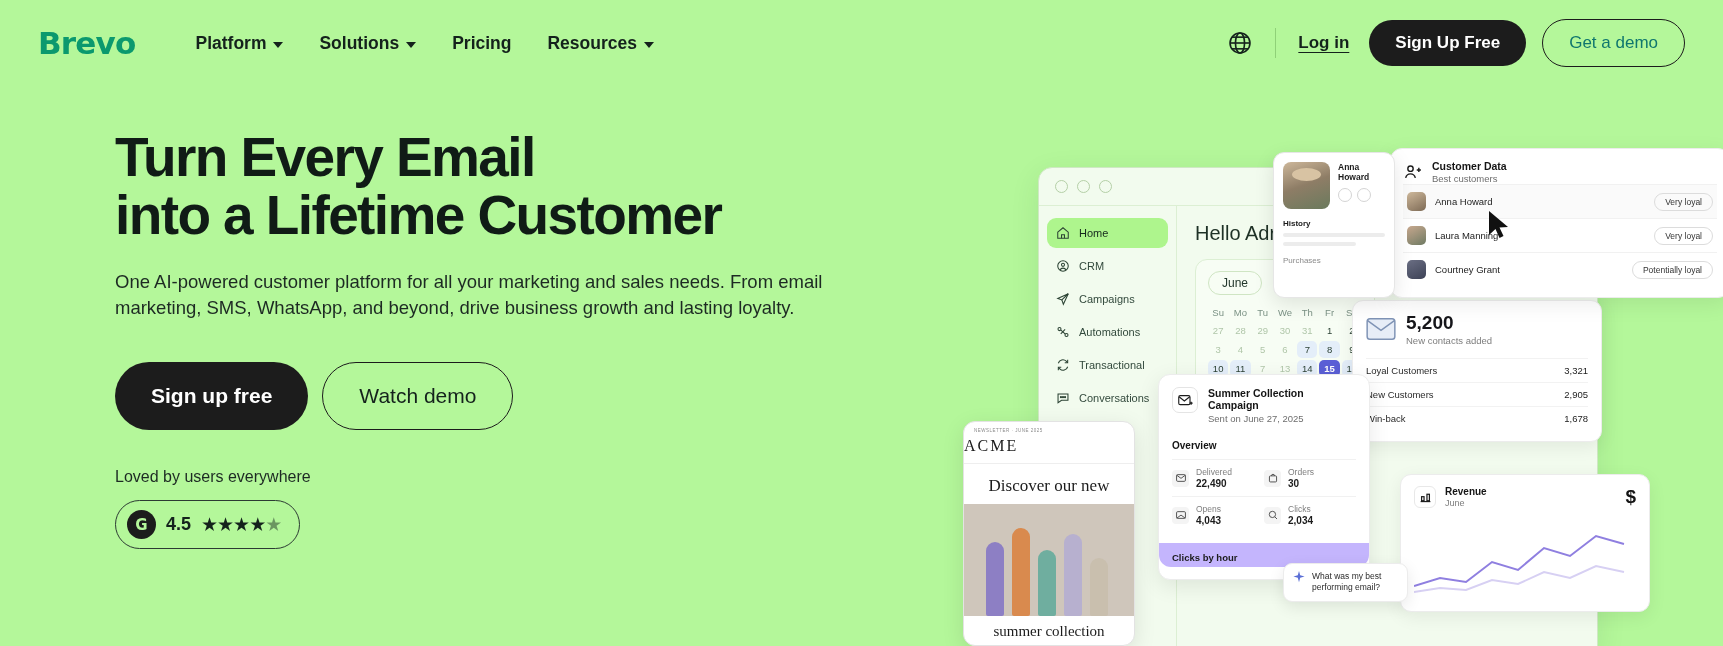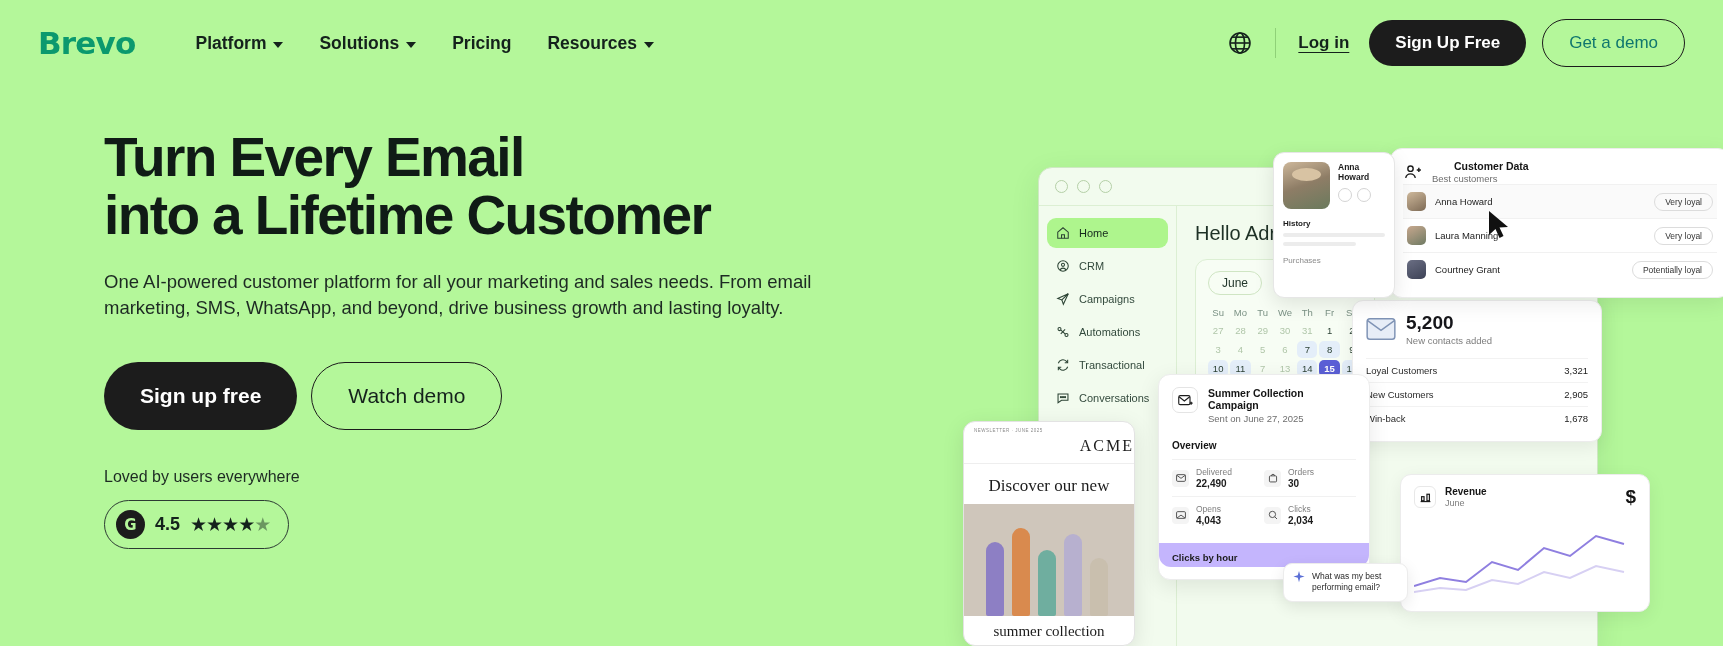--- a/index.html
+++ b/index.html
@@ -62,21 +62,21 @@
     background: transparent; color: #0f766e;
     font-size: 17px; font-weight: 500;
     padding: 13px 26px; border-radius: 27px;
     border: 1.6px solid #1c1c1c; cursor: pointer;
     margin-left: 16px; white-space: nowrap;
   }
 
   
   .hero {
     position: absolute;
-    left: 104px; top: 128px;
+    left: 115px; top: 128px;
     width: 800px;
     z-index: 40;
   }
   .hero h1 {
     font-size: 55px;
     line-height: 1.06;
     font-weight: 700;
     letter-spacing: -1.6px;
     color: #101b16;
     font-family: "Liberation Sans", sans-serif;
@@ -195,21 +195,21 @@
   
   .cust-panel {
     left: 1390px; top: 148px;
     width: 340px; background: #fff;
     border: 1px solid #ececec; border-radius: 12px;
     box-shadow: 0 6px 22px rgba(0,0,0,.08);
     padding: 11px 12px; z-index: 25;
   }
   .cp-head { display: flex; align-items: center; gap: 9px; }
   .cp-ic { width: 20px; height: 20px; }
-  .cp-t { font-size: 10.5px; font-weight: 700; color: #151515; margin-left: 22px; }
+  .cp-t { font-size: 10.5px; font-weight: 700; color: #151515; }
   .cp-s { font-size: 9.5px; color: #6d6d6d; margin-top: 1px; }
   .cp-row {
     display: flex; align-items: center; gap: 9px;
     padding: 7px 4px; border-top: 1px solid #f1f1f1;
   }
   .cp-row.hl { background: #fafafa; }
   .cp-av { width: 19px; height: 19px; border-radius: 5px; flex: 0 0 19px; }
   .cp-n { font-size: 9.5px; color: #1c1c1c; }
   .cp-tag {
     margin-left: auto; font-size: 8.5px; color: #333;
@@ -234,21 +234,21 @@
   .ct-item span:last-child { margin-left: auto; color: #1c1c1c; }
 
   
   .phone {
     left: 963px; top: 421px; width: 172px; height: 225px;
     background: #fff; border: 1px solid #e3e3e3;
     border-radius: 12px; overflow: hidden;
     box-shadow: 0 6px 22px rgba(0,0,0,.10); z-index: 22;
   }
   .ph-top { font-size: 4.5px; color: #8b8b8b; padding: 6px 10px 4px; letter-spacing: .5px; }
-  .ph-brand { font-size: 16px; letter-spacing: 2px; text-align: right; color: #1c1c1c; font-family: "Liberation Serif", serif; padding-bottom: 8px; border-bottom: 1px solid #eee; }
+  .ph-brand { font-size: 16px; letter-spacing: 2px; text-align: left; color: #1c1c1c; font-family: "Liberation Serif", serif; padding-bottom: 8px; border-bottom: 1px solid #eee; }
   .ph-hero { font-family: "Liberation Serif", serif; font-size: 17px; text-align: center; padding: 12px 0 8px; color: #1c1c1c; }
   .ph-img { height: 112px; background: #cfc6bb; position: relative; overflow: hidden; }
   .tube { position: absolute; bottom: 0; width: 18px; border-radius: 9px 9px 2px 2px; }
   .ph-foot { font-family: "Liberation Serif", serif; font-size: 15px; text-align: center; padding-top: 7px; color: #1c1c1c; }
 
   
   .camp {
     left: 1158px; top: 374px; width: 212px;
     background: #fff; border: 1px solid #ececec;
     border-radius: 12px; padding: 12px 13px;

